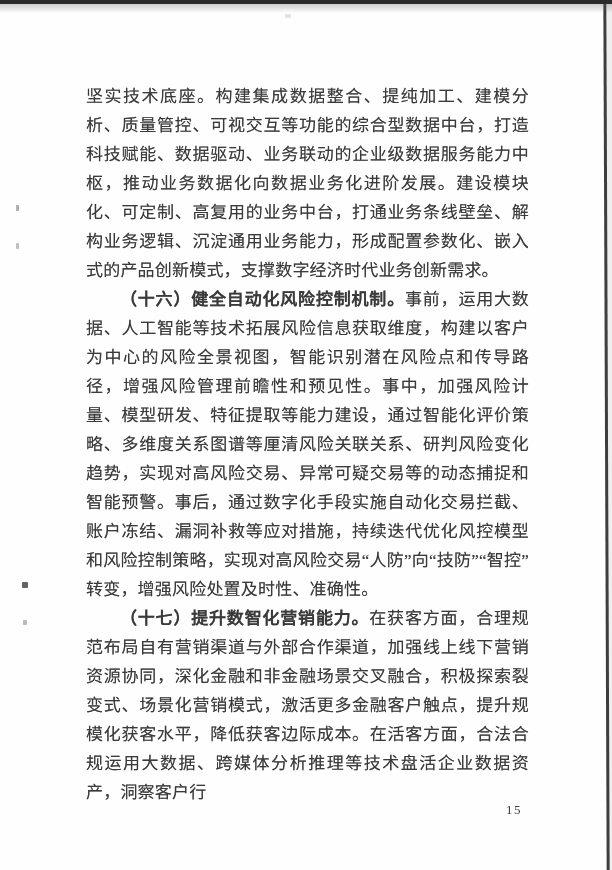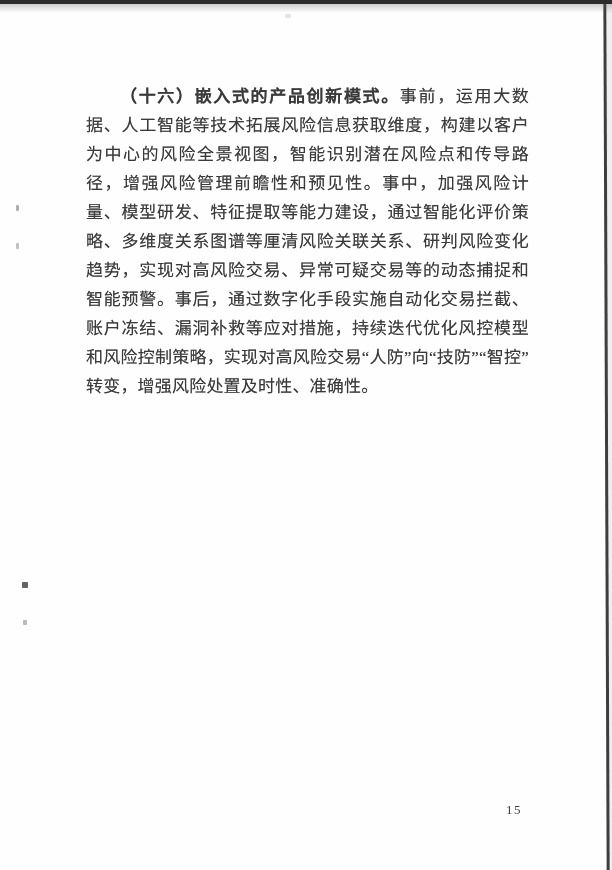--- a/index.html
+++ b/index.html
@@ -99,20 +99,22 @@
   <div class="right-outer"></div>
   <div class="right-edge"></div>
 
   <div class="speck s1"></div>
   <div class="speck s2"></div>
   <div class="speck s3"></div>
   <div class="speck s4"></div>
   <div class="speck s5"></div>
 
   <main class="text-block">
+    <p><span>坚实技术底座。构建集成数据整合、提纯加工、建模分析、质量管控、可视交互等功能的综合型数据中台，打造科技赋能、数据驱动、业务联动的企业级数据服务能力中枢，推动业务数据化向数据业务化进阶发展。建设模块化、可定制、高复用的业务中台，打通业务条线壁垒、解构业务逻辑、沉淀通用业务能力，形成配置参数化、嵌入式的产品创新模式，支撑数字经济时代业务创新需求。</span></p>
 
-    <p class="indent"><span class="head">（十六）嵌入式的产品创新模式。</span><span>事前，运用大数据、人工智能等技术拓展风险信息获取维度，构建以客户为中心的风险全景视图，智能识别潜在风险点和传导路径，增强风险管理前瞻性和预见性。事中，加强风险计量、模型研发、特征提取等能力建设，通过智能化评价策略、多维度关系图谱等厘清风险关联关系、研判风险变化趋势，实现对高风险交易、异常可疑交易等的动态捕捉和智能预警。事后，通过数字化手段实施自动化交易拦截、账户冻结、漏洞补救等应对措施，持续迭代优化风控模型和风险控制策略，实现对高风险交易“人防”向“技防”“智控”转变，增强风险处置及时性、准确性。</span></p>
+    <p class="indent"><span class="head">（十六）健全自动化风险控制机制。</span><span>事前，运用大数据、人工智能等技术拓展风险信息获取维度，构建以客户为中心的风险全景视图，智能识别潜在风险点和传导路径，增强风险管理前瞻性和预见性。事中，加强风险计量、模型研发、特征提取等能力建设，通过智能化评价策略、多维度关系图谱等厘清风险关联关系、研判风险变化趋势，实现对高风险交易、异常可疑交易等的动态捕捉和智能预警。事后，通过数字化手段实施自动化交易拦截、账户冻结、漏洞补救等应对措施，持续迭代优化风控模型和风险控制策略，实现对高风险交易“人防”向“技防”“智控”转变，增强风险处置及时性、准确性。</span></p>
 
+    <p class="indent"><span class="head">（十七）提升数智化营销能力。</span><span>在获客方面，合理规范布局自有营销渠道与外部合作渠道，加强线上线下营销资源协同，深化金融和非金融场景交叉融合，积极探索裂变式、场景化营销模式，激活更多金融客户触点，提升规模化获客水平，降低获客边际成本。在活客方面，合法合规运用大数据、跨媒体分析推理等技术盘活企业数据资产，洞察客户行</span></p>
   </main>
 
   <div class="page-number">15</div>
 
 </div>
 
 </body></html>

